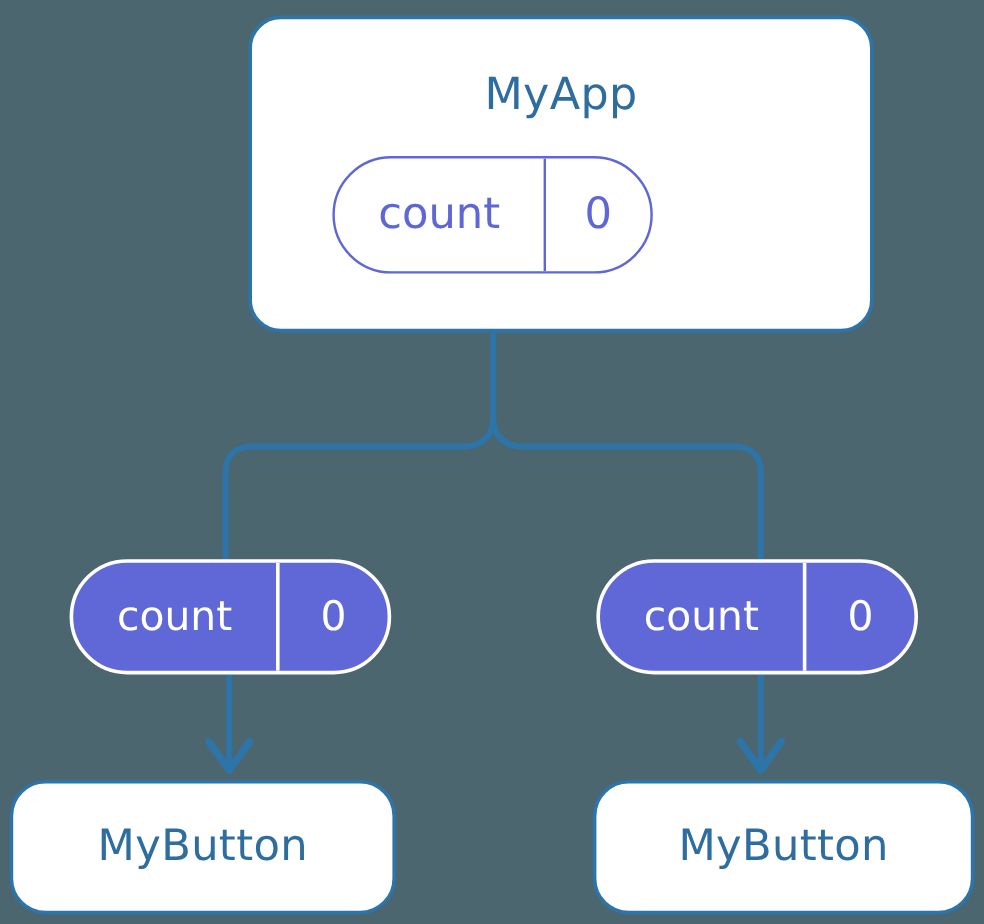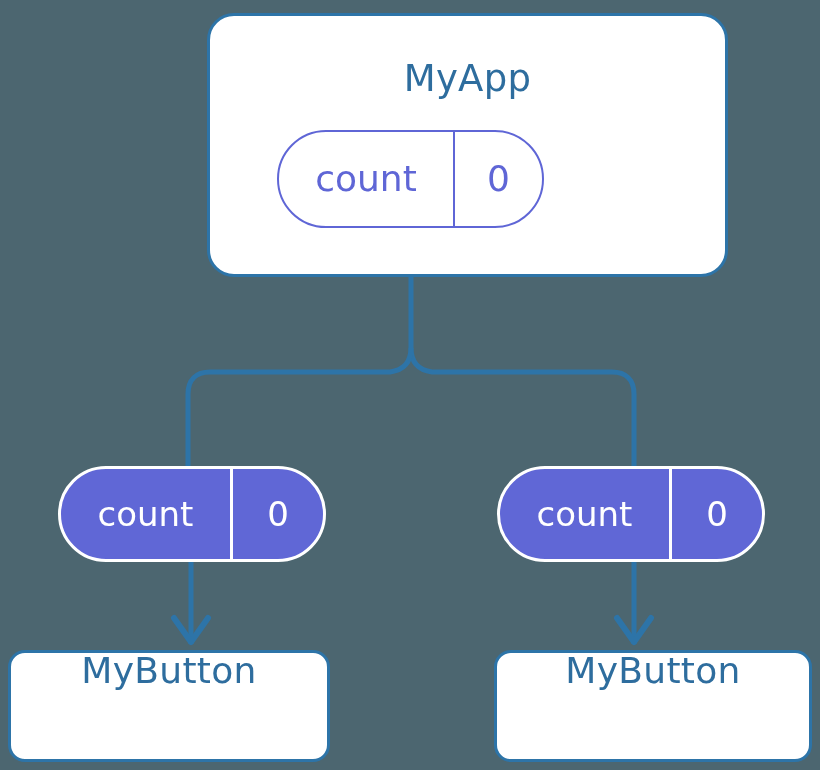--- a/index.html
+++ b/index.html
@@ -125,22 +125,23 @@
   }
 
   
   .leaf-box {
     position: absolute;
     top: 650px;
     height: 112px;
     box-sizing: border-box;
     background: #ffffff;
     border: 3px solid #2d74a8;
-    border-radius: 17px;
-    display: flex;
+    border-radius: 30px;
+    display: flex;
+    align-items: center;
     justify-content: center;
   }
   .leaf-box.left  { left: 8px;   width: 322px; }
   .leaf-box.right { left: 494px; width: 318px; }
   .leaf-title {
     font-size: 36px;
     color: #2e6d9e;
     letter-spacing: 0.3px;
     line-height: 1;
   }

